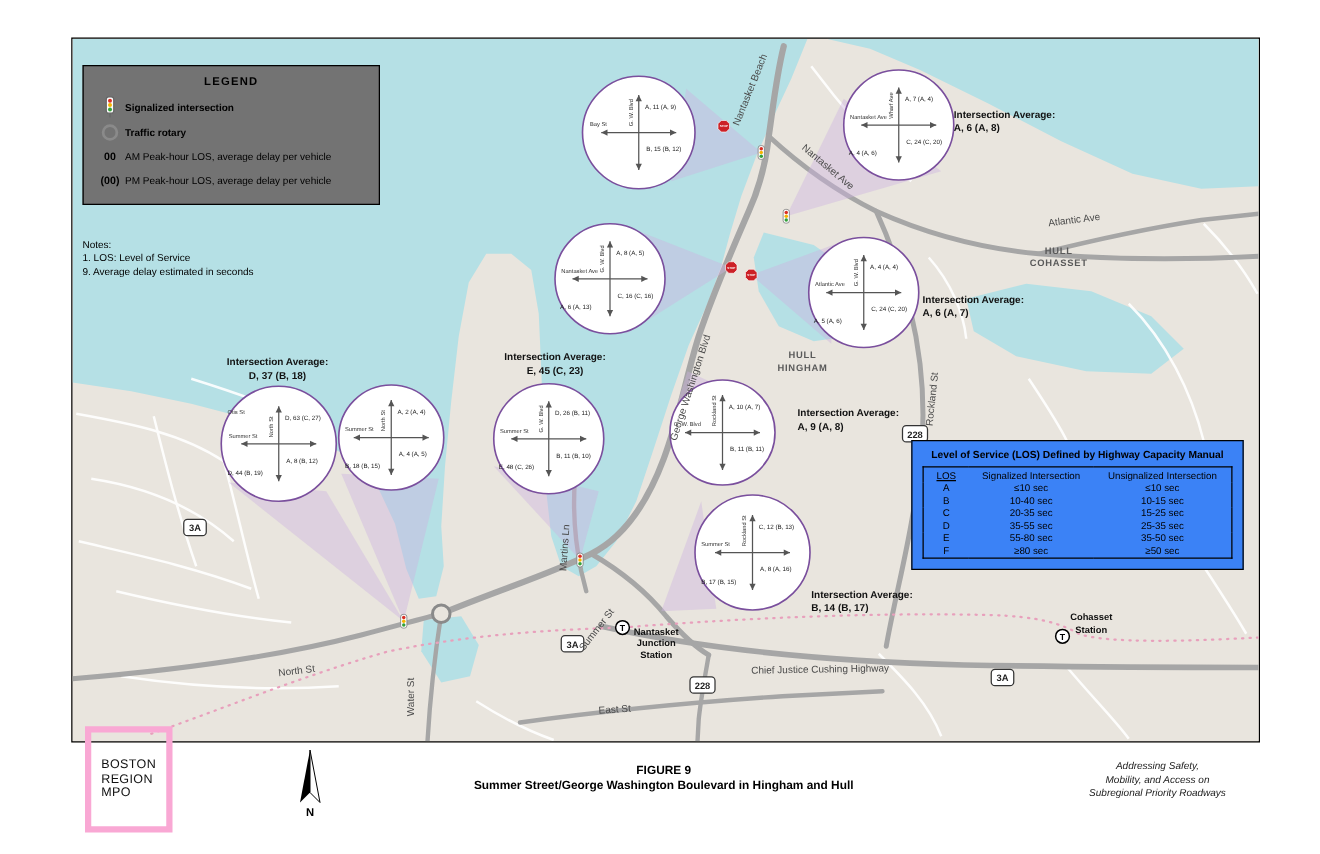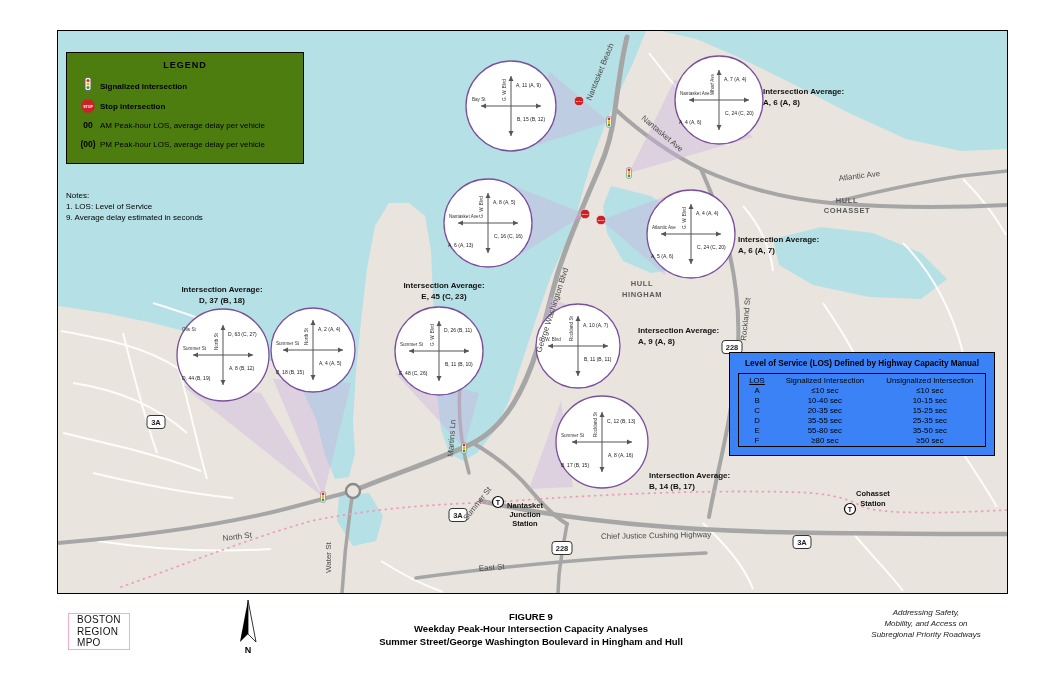--- a/index.html
+++ b/index.html
@@ -13,41 +13,41 @@
   .cs{font-size:4.6px;fill:#333;}
   .road-label{font-size:8px;fill:#4a4a4a;}
   .town{font-size:7.5px;font-weight:bold;fill:#5a5a5a;letter-spacing:.6px;}
   .station{font-size:7.5px;font-weight:bold;fill:#111;}
   .avg{font-size:8px;font-weight:bold;fill:#111;}
   .shield-text{font-size:7.5px;font-weight:bold;fill:#222;}
   .callout-circle{fill:#fff;stroke:#7a4f9d;stroke-width:1.3;}
   .wedge{fill:#cdb2e0;opacity:.42;}
 
   
-  .legend-box{position:absolute;left:8px;top:21px;width:238px;background:#4d7c0f;border:1px solid #000;padding:7px 9px 8px 9px;box-sizing:border-box;}
+  .legend-box{position:absolute;left:8px;top:21px;width:238px;background:#737373;border:1px solid #000;padding:7px 9px 8px 9px;box-sizing:border-box;}
   .legend-title{text-align:center;font-weight:bold;font-size:9px;letter-spacing:1px;margin-bottom:7px;}
   .legend-row{display:flex;align-items:center;margin:3px 0;min-height:16px;}
   .legend-icon{width:24px;flex:0 0 24px;display:flex;justify-content:center;align-items:center;}
   .legend-label{font-size:8px;color:#000;}
   .legend-label.b{font-weight:bold;}
   .legend-sym{font-weight:bold;font-size:8.5px;}
 
   
   .notes{position:absolute;left:8px;top:160px;width:220px;font-size:8px;font-weight:normal;color:#000;line-height:1.35;}
 
   
   .los-box{position:absolute;left:671px;top:321px;width:266px;background:#3b82f6;border:1px solid #000;padding:6px 8px 8px 8px;box-sizing:border-box;}
   .los-title{font-size:8.2px;font-weight:bold;text-align:center;margin-bottom:5px;}
   .los-table{width:100%;border:1px solid #000;border-collapse:collapse;font-size:7.8px;}
   .los-table th{font-weight:normal;padding:2px 3px 1px 3px;text-align:center;}
   .los-table td{padding:0 3px 1px 3px;text-align:center;}
   .los-table .c0{width:30px;text-decoration:underline;}
 
   
-  .logo{position:absolute;left:68px;top:613px;border:1px solid #f9a8d4;padding:0 8px;font-size:10px;line-height:1.15;color:#111;letter-spacing:.3px;}
+  .logo{position:absolute;left:68px;top:581px;border:5px solid #f9a8d4;padding:20px 8px;font-size:10px;line-height:1.15;color:#111;letter-spacing:.3px;}
   .north{position:absolute;left:233px;top:598px;}
   .caption{position:absolute;left:278px;top:611px;width:506px;text-align:center;font-size:9.5px;font-weight:bold;color:#000;line-height:1.3;}
   .tagline{position:absolute;left:836px;top:608px;width:180px;text-align:center;font-style:italic;font-size:8px;color:#222;line-height:1.35;}
 </style>
 </head>
 <body>
 
 <div class="page">
 
   <div class="map-frame">
@@ -313,25 +313,24 @@
               <circle cx="7" cy="7" r="1.6" fill="#f5b400"></circle>
               <circle cx="7" cy="10.5" r="1.6" fill="#34a03a"></circle>
               <line x1="7" y1="13.5" x2="7" y2="17" stroke="#666"></line>
             </svg>
         </span>
         <span class="legend-label b">Signalized intersection</span>
       </div>
       <div class="legend-row">
         <span class="legend-icon">
           <svg width="16" height="16" viewBox="0 0 16 16">
-              <polygon points="5,1.5 11,1.5 14.5,5 14.5,11 11,14.5 5,14.5 1.5,11 1.5,5" fill="#cc2127"></polygon>
-              <text x="8" y="9.6" text-anchor="middle" font-size="3.6" font-weight="bold" fill="#fff">STOP</text>
+              <circle cx="8" cy="8" r="5.5" fill="none" stroke="#8a8a8a" stroke-width="2.2"></circle>
             </svg>
         </span>
-        <span class="legend-label b">Stop intersection</span>
+        <span class="legend-label b">Traffic rotary</span>
       </div>
       <div class="legend-row">
         <span class="legend-icon legend-sym">00</span>
         <span class="legend-label">AM Peak-hour LOS, average delay per vehicle</span>
       </div>
       <div class="legend-row">
         <span class="legend-icon legend-sym">(00)</span>
         <span class="legend-label">PM Peak-hour LOS, average delay per vehicle</span>
       </div>
     </div>
@@ -395,21 +394,20 @@
   <div class="north">
     <svg width="30" height="58" viewBox="0 0 30 58">
       <polygon points="15,2 7,44 15,36" fill="#000"></polygon>
       <polygon points="15,2 23,44 15,36" fill="#fff" stroke="#000" stroke-width="0.8"></polygon>
       <text x="15" y="55" text-anchor="middle" font-size="9" font-weight="bold">N</text>
     </svg>
   </div>
 
   <div class="caption">
     <div>FIGURE 9</div>
-    <div>Weekday Peak-Hour Intersection Capacity Analyses</div>
     <div>Summer Street/George Washington Boulevard in Hingham and Hull</div>
   </div>
 
   <div class="tagline">
     <div>Addressing Safety,</div>
     <div>Mobility, and Access on</div>
     <div>Subregional Priority Roadways</div>
   </div>
 
 </div>

